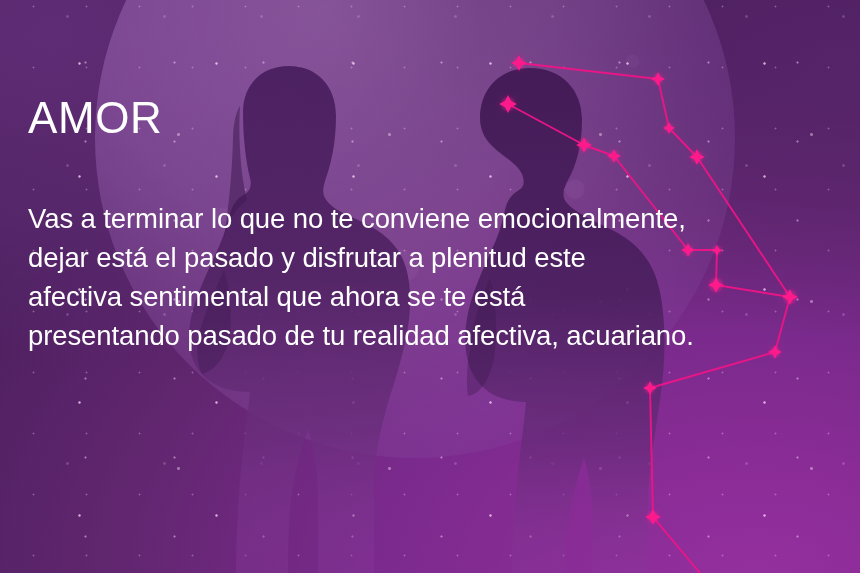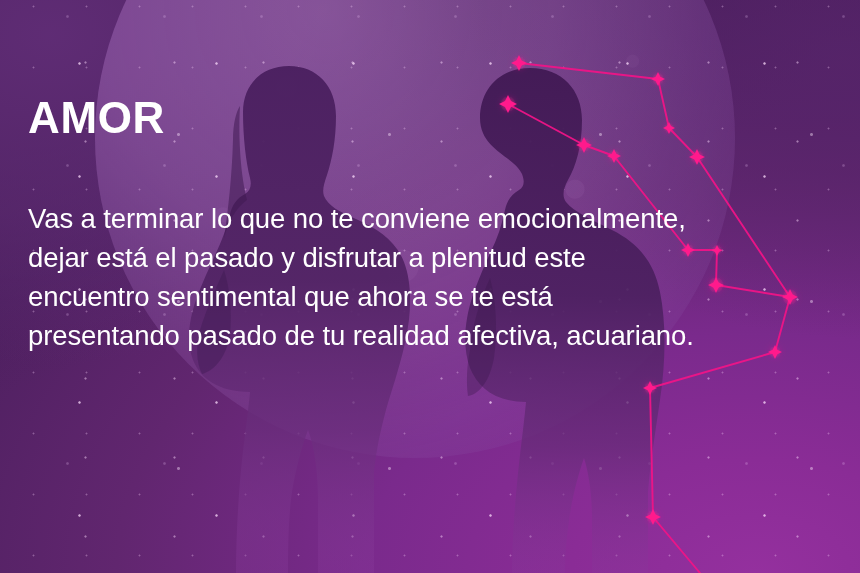--- a/index.html
+++ b/index.html
@@ -104,21 +104,21 @@
     color: #ffffff;
     letter-spacing: 0.1px;
     white-space: nowrap;
   }
   #headline {
     position: absolute;
     left: 28px;
     top: 94px;
     font-size: 44px;
     line-height: 48px;
-    font-weight: 700;
+    font-weight: 400;
     color: #ffffff;
     letter-spacing: 0.6px;
     margin: 0;
     white-space: nowrap;
   }
   #body-copy {
     position: absolute;
     left: 28px;
     top: 199px;
     width: 810px;
@@ -308,18 +308,18 @@
         <path d="M653 509 L655.6 514.4 L661 517 L655.6 519.6 L653 525 L650.4 519.6 L645 517 L650.4 514.4 Z"></path>
       </g>
     </g>
   </svg>
 
   <div id="content">
     <div id="headline">AMOR</div>
     <div id="body-copy">
       <span class="line">Vas a terminar lo que no te conviene emocionalmente,</span>
       <span class="line">dejar está el pasado y disfrutar a plenitud este</span>
-      <span class="line">encuentro sentimental que ahora se te está</span>
+      <span class="line">afectiva sentimental que ahora se te está</span>
       <span class="line">presentando pasado de tu realidad afectiva, acuariano.</span>
     </div>
   </div>
 
 </div>
 
 </body></html>

